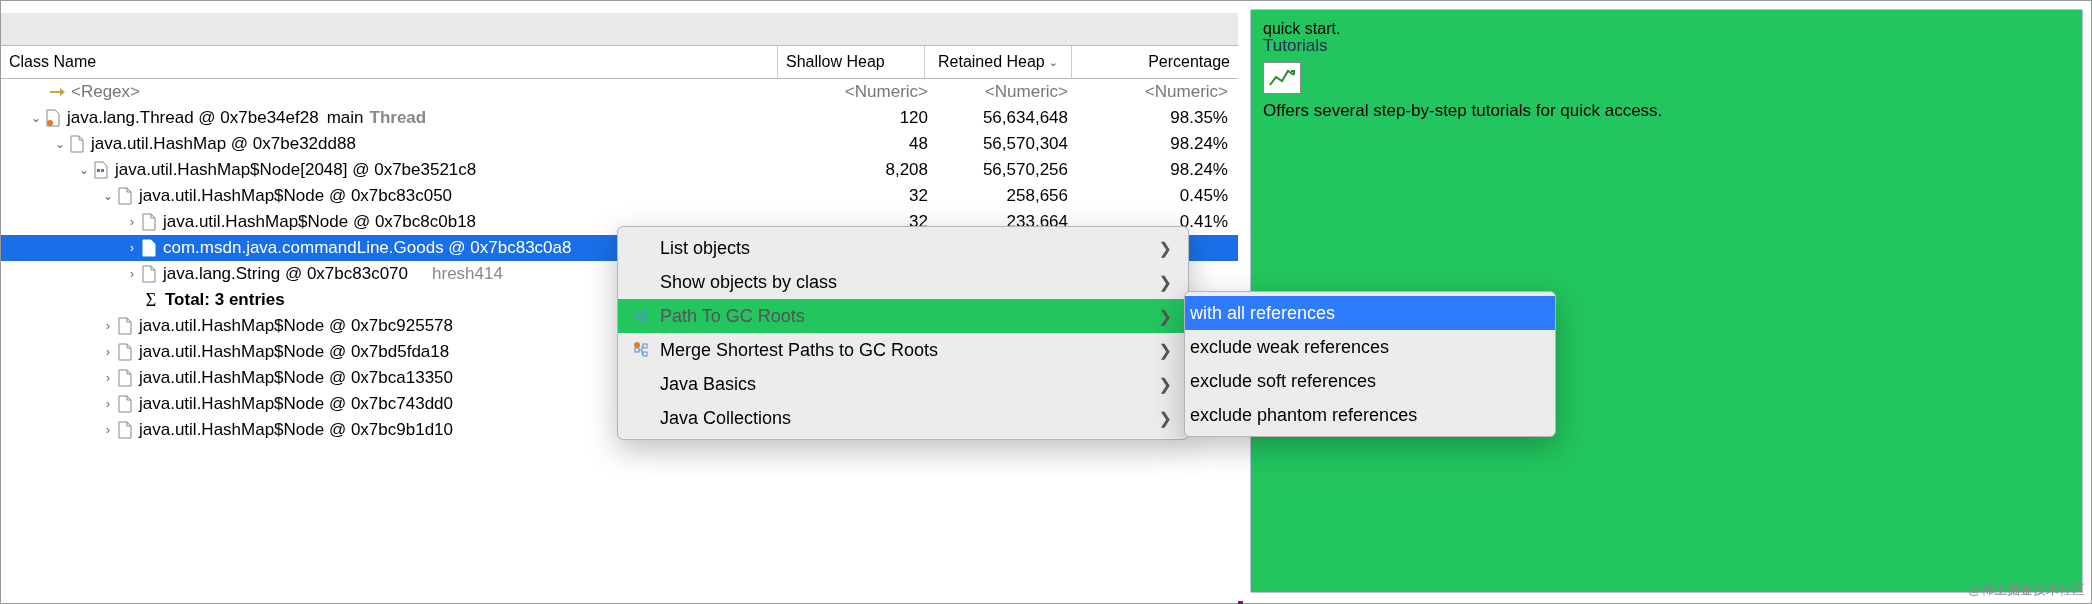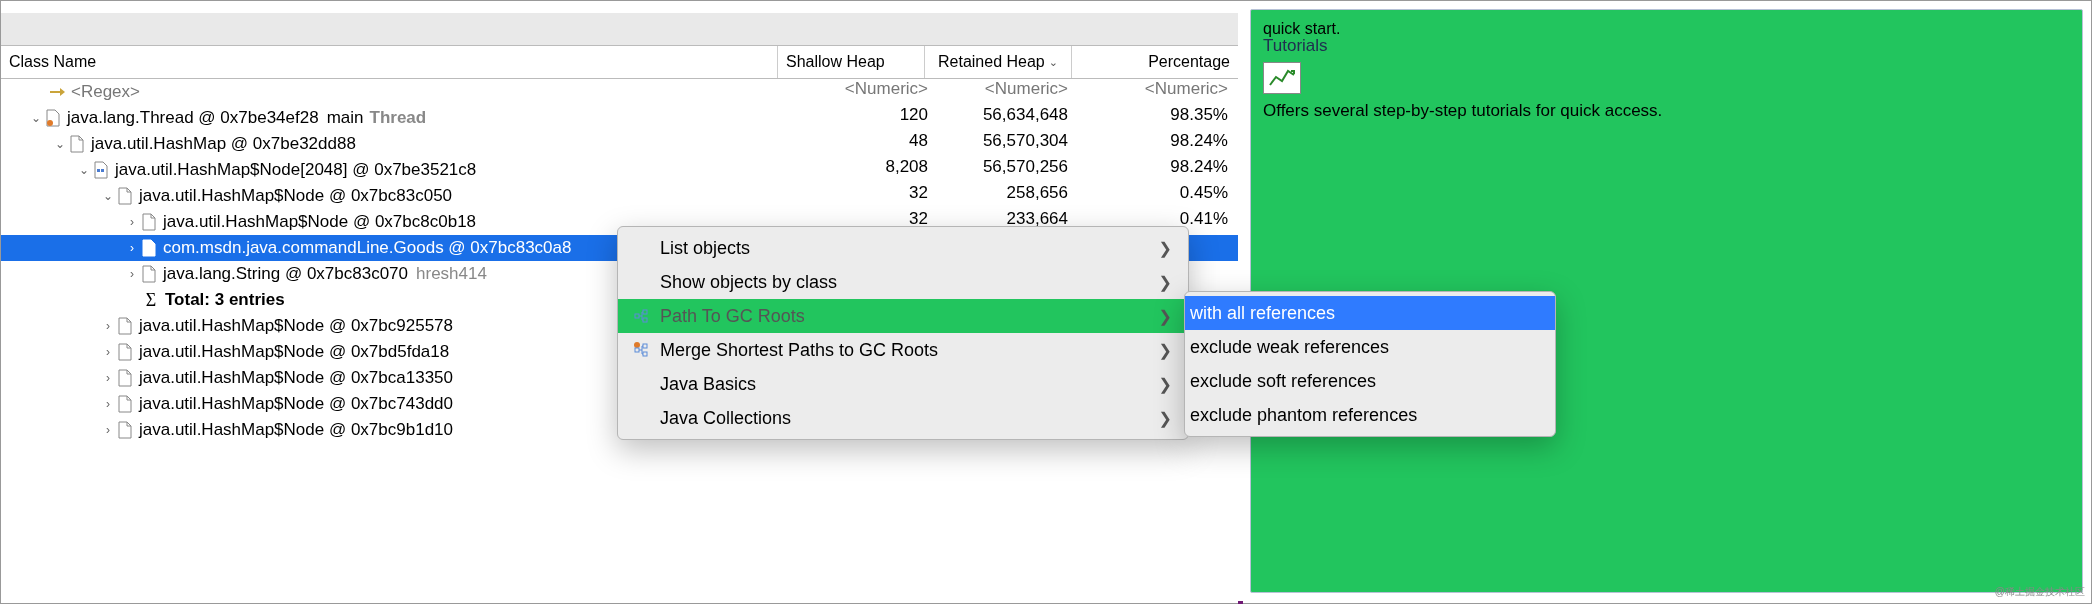--- a/index.html
+++ b/index.html
@@ -9,21 +9,21 @@
   .tabstrip{height:32px;background:#e9e9e9;border-bottom:1px solid #bbb;overflow:hidden}
   .header{display:flex;height:32px;border-bottom:1px solid #bbb;font-size:16px;color:#000}
   .header .col{display:flex;align-items:center;padding:0 8px;border-right:1px solid #ccc}
   .header .col:last-child{border-right:none}
   .col-name{flex:1 1 auto}
   .col-sh{width:130px;}
   .col-rh{width:130px;justify-content:center}
   .col-pct{width:150px;justify-content:flex-end}
   .sortind{font-size:11px;margin-left:4px;color:#555}
   .rows{}
-  .row{display:flex;height:26px;font-size:17px}
+  .row{display:flex;height:26px;align-items:center;font-size:17px}
   .row .cname{flex:1 1 auto;display:flex;align-items:center;white-space:nowrap;overflow:hidden}
   .row .num{width:130px;text-align:right;padding-right:10px}
   .row .pct{width:150px;text-align:right;padding-right:10px}
   .row.sel{background:#1a6fe8;color:#fff}
   .row.filter{color:#777}
   .row.filter .num,.row.filter .pct{color:#777}
   .twisty{display:inline-block;width:14px;text-align:center;color:#666;font-size:12px;margin-right:2px}
   .twisty.none{visibility:hidden}
   .row.sel .twisty{color:#fff}
   .fileicon{width:16px;height:20px;display:inline-flex;align-items:center;justify-content:center;margin-right:6px}
@@ -44,21 +44,21 @@
   .menu .mi .mlabel{flex:1 1 auto}
   .menu .mi .micon{width:24px;display:inline-flex;align-items:center;justify-content:center;margin-right:6px}
   .menu .mi .arrow{color:#555;font-size:16px;margin-left:30px}
   .menu .mi.sel{background:#22c55e}
   .menu .mi.sel .mlabel{color:#555}
   .menu1{left:616px;top:225px;width:570px}
   
   .menu2{left:1183px;top:290px;width:370px}
   .menu2 .mi{padding-left:5px}
   .menu2 .mi.sel2{background:#2f7bff;color:#fff}
-  .watermark{position:absolute;right:6px;bottom:4px;font-size:10px;color:#888}
+  .watermark{position:absolute;right:6px;bottom:4px;font-size:13px;color:#888}
   .regex-icon{display:inline-flex;align-items:center;justify-content:center;width:26px;height:20px}
 </style>
 </head>
 <body>
 
 <div class="app">
   <div class="main">
     <div class="tabstrip"></div>
 
     <div class="header">
@@ -189,21 +189,21 @@
         <div class="row">
           <div class="cname" style="padding-left:124px">
             <span class="twisty ">›</span>
             <span class="fileicon">
               <svg width="14" height="18" viewBox="0 0 14 18">
                 <path d="M1 1h8l4 4v12H1z" fill="#fff" stroke="#888"></path>
                 <path d="M9 1v4h4" fill="none" stroke="#888"></path>
               </svg>
             </span>
             <span class="objname">java.lang.String @ 0x7bc83c070</span>
-            <span class="dim" style="margin-left:8px">hresh414</span>
+            <span class="dim" style="margin-left:24px">hresh414</span>
           </div>
           <div class="num"></div>
           <div class="num"></div>
           <div class="pct"></div>
         </div>
         <div class="row">
           <div class="cname" style="padding-left:124px">
             <span class="twisty none"></span>
             <span class="sigma">Σ</span>
             <span class="bold objname">Total: 3 entries</span>

